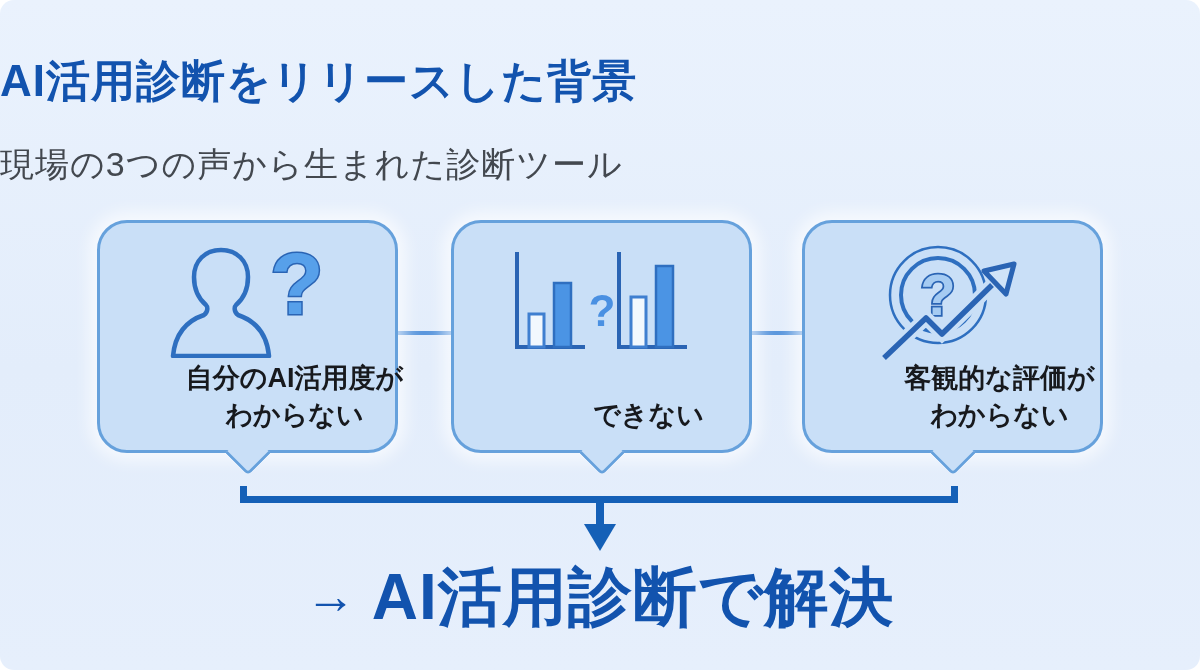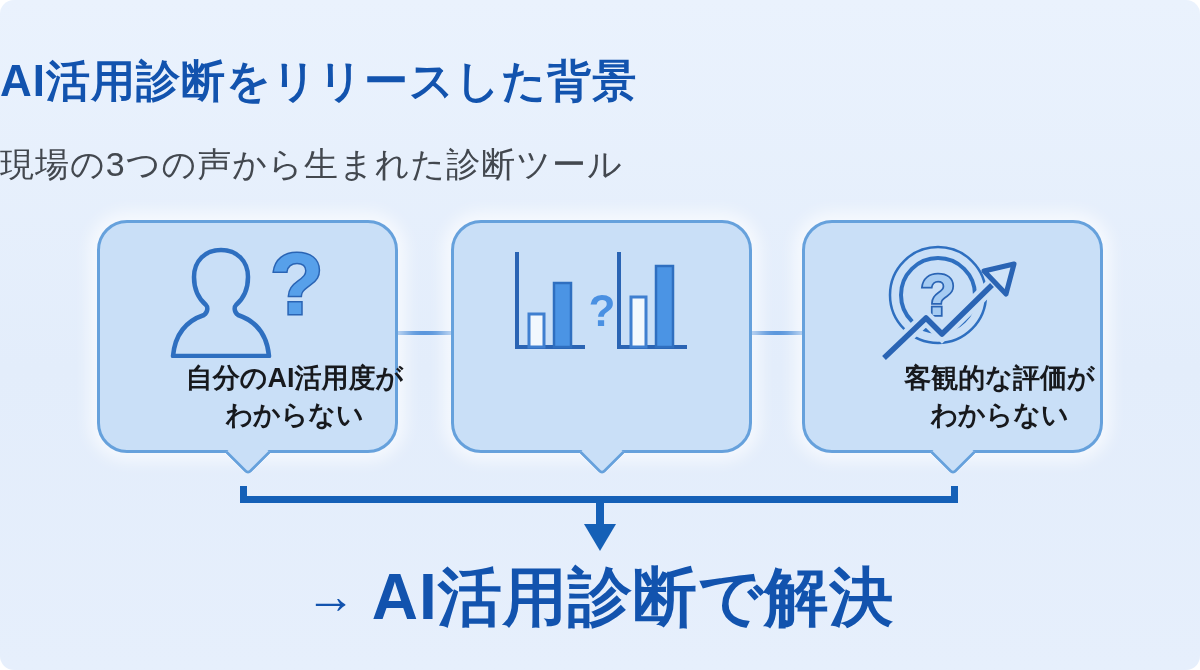--- a/index.html
+++ b/index.html
@@ -95,20 +95,21 @@
         <path d="M5,0 L5,95 L73,95" fill="none" stroke="#2a64b4" stroke-width="4"></path>
         <rect x="17" y="62" width="15" height="33" fill="#f2f8fe" stroke="#3f7fd0" stroke-width="3"></rect>
         <rect x="42" y="31" width="17" height="64" fill="#4b94e4" stroke="#2f6fc0" stroke-width="2.5"></rect>
         <text x="90" y="74" font-size="44" font-weight="bold" text-anchor="middle" fill="#4a90e2">?</text>
         <path d="M107,0 L107,95 L175,95" fill="none" stroke="#2a64b4" stroke-width="4"></path>
         <rect x="119" y="45" width="15" height="50" fill="#f2f8fe" stroke="#3f7fd0" stroke-width="3"></rect>
         <rect x="144" y="14" width="17" height="81" fill="#4b94e4" stroke="#2f6fc0" stroke-width="2.5"></rect>
       </svg>
     </div>
     <div class="card-text">
+      <div>できない</div>
     </div>
   </div>
 
   <div class="card p3">
     <div class="tail"></div>
     <div class="icon-wrap">
       <svg width="150" height="125" viewBox="0 0 150 125" aria-hidden="true">
         <circle cx="60" cy="55" r="48" fill="none" stroke="#2e6fc0" stroke-width="2.5"></circle>
         <circle cx="60" cy="55" r="37" fill="none" stroke="#2e6fc0" stroke-width="4"></circle>
         <text x="60" y="75" font-size="58" font-weight="bold" text-anchor="middle" fill="#a5cbf2" stroke="#2a64b4" stroke-width="3.5" paint-order="stroke">?</text>

